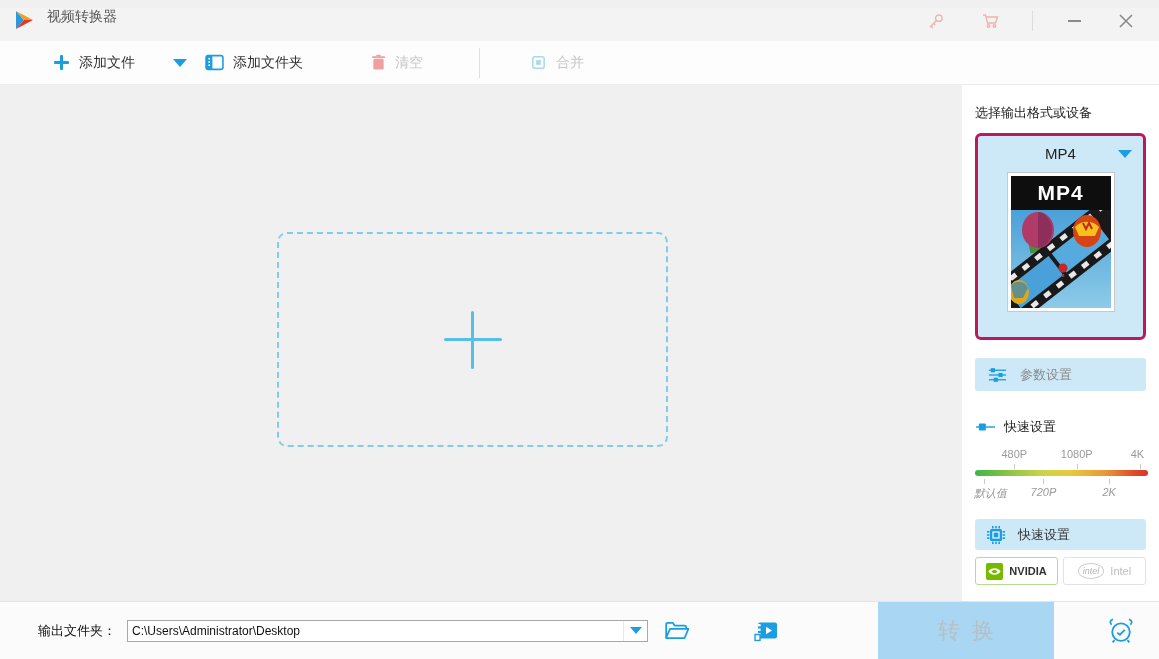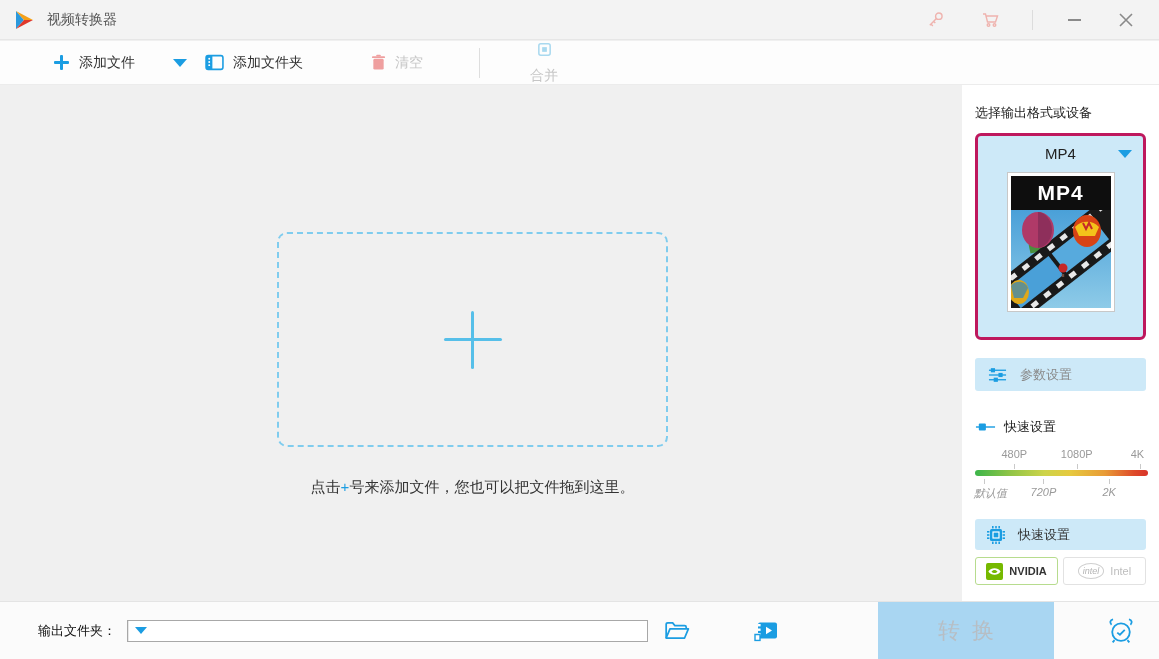--- a/index.html
+++ b/index.html
@@ -1,40 +1,40 @@
 <!DOCTYPE html>
 <html><head>
 <meta charset="utf-8">
 <style>
   * { margin:0; padding:0; box-sizing:border-box; }
   html,body { width:1159px; height:659px; }
   body { font-family:"Liberation Sans", sans-serif; background:#f0f0f0; }
   .window { position:relative; width:1159px; height:659px; overflow:hidden; background:#f0f0f0; }
 
   
-  .titlebar { position:absolute; top:0; left:0; width:100%; height:40px;
-    background:#f3f3f3; border-bottom:1px solid #e6e6e6; display:flex; align-items:center; padding:0 12px; }
+  .titlebar { position:absolute; top:8px; left:0; width:100%; height:40px;
+    background:#f3f3f3; border-bottom:1px solid #e6e6e6; display:flex; align-items:flex-start; padding:0 12px; }
   .app-logo { width:24px; height:24px; flex:0 0 auto; }
   .titlebar-title { margin-left:11px; font-size:14px; color:#555; }
   .titlebar-right { margin-left:auto; display:flex; align-items:center; }
   .tb-icon-btn { width:22px; height:22px; display:flex; align-items:center; justify-content:center; cursor:pointer; }
   .tb-sep { width:1px; height:20px; background:#dcdcdc; margin:0 26px 0 30px; }
   .min-btn { width:30px; height:26px; display:flex; align-items:center; justify-content:center; }
   .min-glyph { width:13px; height:2px; background:#8a8a8a; }
   .close-btn { width:30px; height:26px; margin-left:22px; margin-right:6px; display:flex; align-items:center; justify-content:center; }
   .gap28 { margin-left:34px; }
 
   
   .toolbar { position:absolute; top:41px; left:0; width:100%; height:44px;
     background:#fdfdfd; border-bottom:1px solid #ececec; display:flex; align-items:center; padding-left:53px; }
   .tool-btn { display:flex; align-items:center; gap:9px; font-size:14px; color:#333; cursor:pointer; }
   .tool-btn.disabled { color:#c6c6c6; cursor:default; }
   .dd-arrow { width:0; height:0; border-left:7px solid transparent; border-right:7px solid transparent; border-top:8px solid #1b9de2; }
   .tool-dd { margin-left:38px; cursor:pointer; }
-  .ml18 { margin-left:18px; } .ml66 { margin-left:68px; } .ml56 { margin-left:56px; } .ml50 { margin-left:50px;flex-direction:column; }
+  .ml18 { margin-left:18px; } .ml66 { margin-left:68px; } .ml56 { margin-left:56px; } .ml50 { margin-left:50px; }
   .v-sep { width:1px; height:30px; background:#dedede; }
 
   
   .main { position:absolute; top:85px; left:0; right:197px; bottom:58px; background:#f0f0f0; }
   .dropzone { position:absolute; left:277px; top:147px; width:391px; height:215px;
     border:2px dashed #7fccee; border-radius:10px; cursor:pointer; }
   .plus-h { position:absolute; left:50%; top:50%; width:58px; height:3px; margin-left:-29px; margin-top:-1.5px; background:#56bfe9; border-radius:2px; }
   .plus-v { position:absolute; left:50%; top:50%; width:3px; height:58px; margin-left:-1.5px; margin-top:-29px; background:#56bfe9; border-radius:2px; }
   .drop-hint { position:absolute; left:0; top:393px; width:945px; text-align:center; font-size:15px; color:#333; }
   .drop-hint .hint-plus { color:#1b9de2; }
@@ -157,23 +157,20 @@
         <rect x="6.5" y="6.5" width="5" height="5" fill="#a9d9ef"></rect>
       </svg>
       <span>合并</span>
     </div>
   </div>
 
   <div class="main">
     <div class="dropzone">
       <div class="plus-h"></div>
       <div class="plus-v"></div>
-    </div>
-    <div class="drop-hint">
-      <span>点击</span><span class="hint-plus">+</span><span>号来添加文件，您也可以把文件拖到这里。</span>
     </div>
   </div>
 
   <div class="sidebar">
     <div class="sb-header">选择输出格式或设备</div>
 
     <div class="format-panel">
       <div class="format-row">
         <span>MP4</span>
         <div class="format-arrow"></div>
@@ -299,20 +296,21 @@
       <div class="vendor-btn intel-btn">
         <span class="intel-oval">intel</span>
         <span class="intel-label">Intel</span>
       </div>
     </div>
   </div>
 
   <div class="bottombar">
     <span class="bb-label">输出文件夹：</span>
     <div class="combo">
+      <input type="text" value="C:\Users\Administrator\Desktop" style="">
       <div class="combo-arrow-btn">
         <div class="combo-arrow"></div>
       </div>
     </div>
     <div class="bb-icon-btn folder-pos">
       <svg width="26" height="22" viewBox="0 0 24 20" fill="none" stroke="#1b9de2" stroke-width="1.6">
         <path d="M2 16.5 V4 a1.5 1.5 0 0 1 1.5 -1.5 H8 l2 2.5 H19 a1.5 1.5 0 0 1 1.5 1.5 V8"></path>
         <path d="M2 16.5 L5.5 8 H22.5 L19 16.5 Z" stroke-linejoin="round"></path>
       </svg>
     </div>

